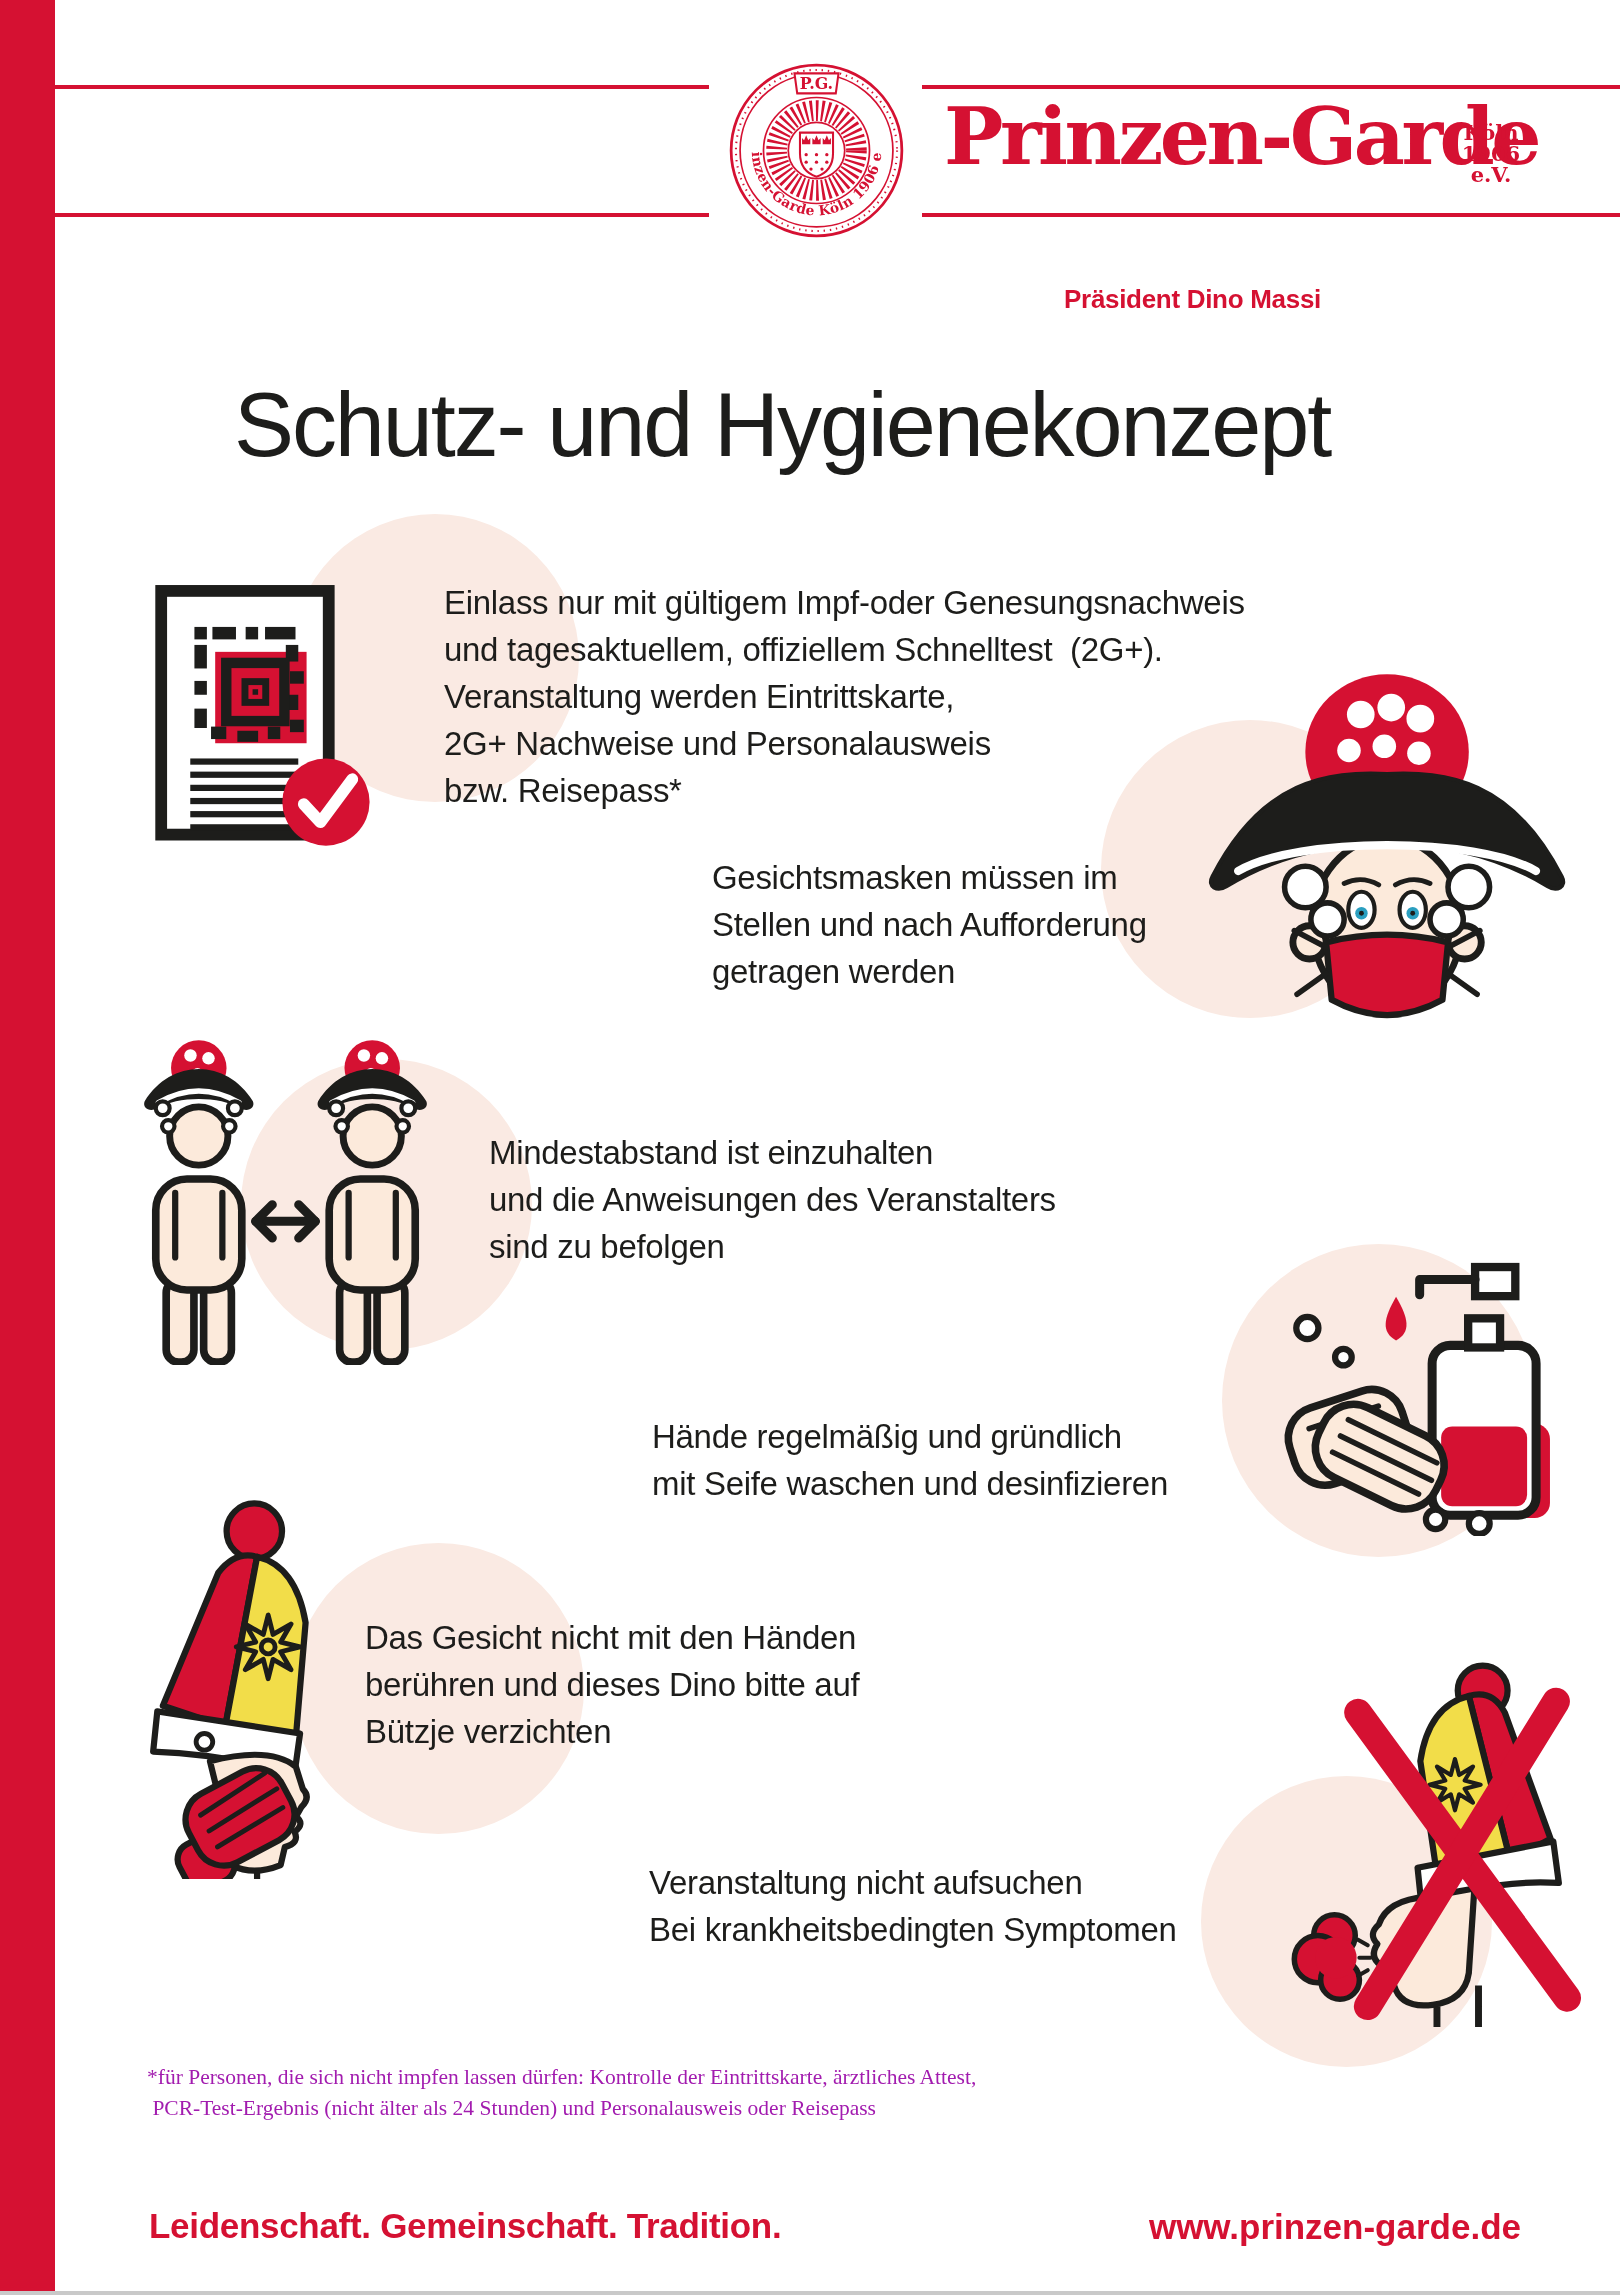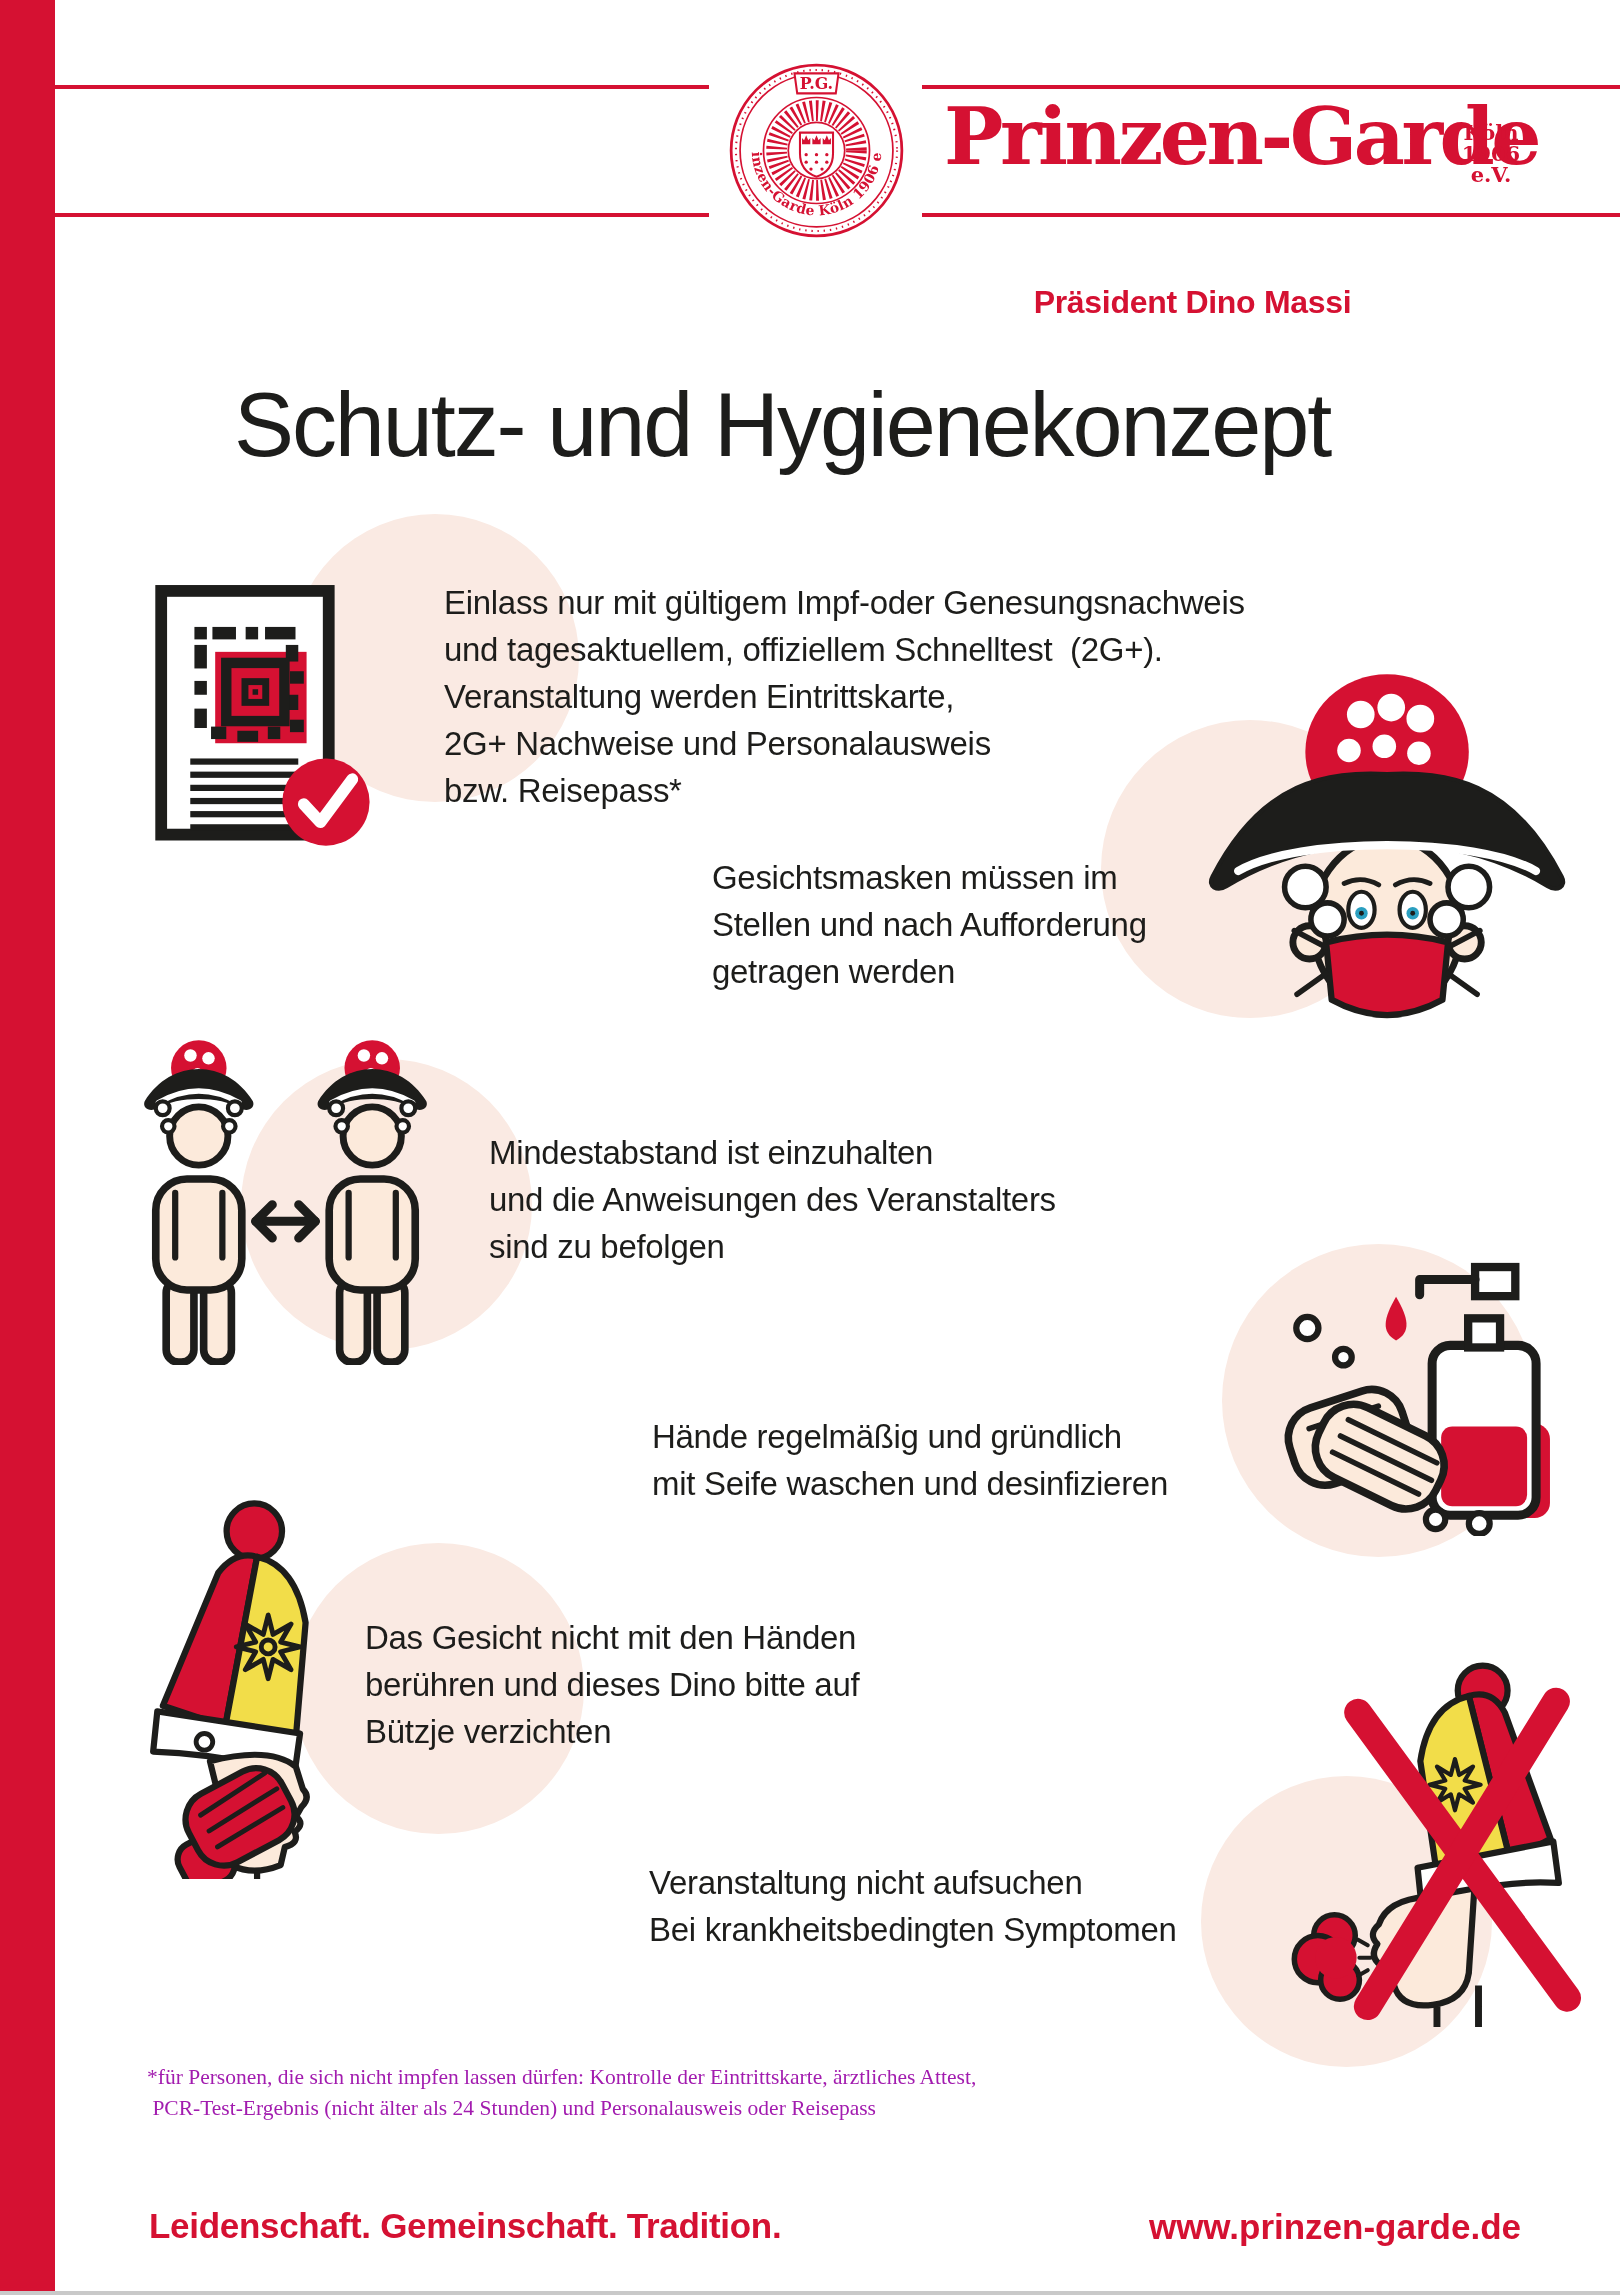--- a/index.html
+++ b/index.html
@@ -11,21 +11,21 @@
   .rule-tr{left:922px;top:85px;width:699px;}
   .rule-bl{left:55px;top:213px;width:654px;}
   .rule-br{left:922px;top:213px;width:699px;}
   .seal{position:absolute;left:727px;top:61px;width:179px;height:179px;}
   .brand-name{position:absolute;left:944px;top:97px;width:527px;
               font-family:"DejaVu Serif",serif;font-weight:bold;font-size:79px;
               letter-spacing:-3.5px;color:#d51132;line-height:1;white-space:pre;}
   .brand-sub{position:absolute;left:1455px;top:122px;width:72px;text-align:center;
              font-family:"DejaVu Serif",serif;font-weight:bold;font-size:21px;line-height:21px;color:#d51132;}
   .president{position:absolute;left:929px;top:284px;width:527px;text-align:center;
-             font-size:32px;font-weight:bold;color:#d51132;letter-spacing:-0.3px;}
+             font-size:26px;font-weight:bold;color:#d51132;letter-spacing:-0.3px;}
   .title{position:absolute;left:234px;top:374px;font-size:90px;font-weight:400;
          letter-spacing:-2.1px;color:#1d1d1b;white-space:pre;}
   .blob{position:absolute;border-radius:50%;background:#faeae3;}
   .blob1{left:291px;top:514px;width:288px;height:288px;}
   .blob2{left:1101px;top:720px;width:298px;height:298px;}
   .blob3{left:241px;top:1059px;width:291px;height:291px;}
   .blob4{left:1222px;top:1244px;width:313px;height:313px;}
   .blob5{left:293px;top:1543px;width:291px;height:291px;}
   .blob6{left:1201px;top:1776px;width:291px;height:291px;}
   .icon{position:absolute;}

